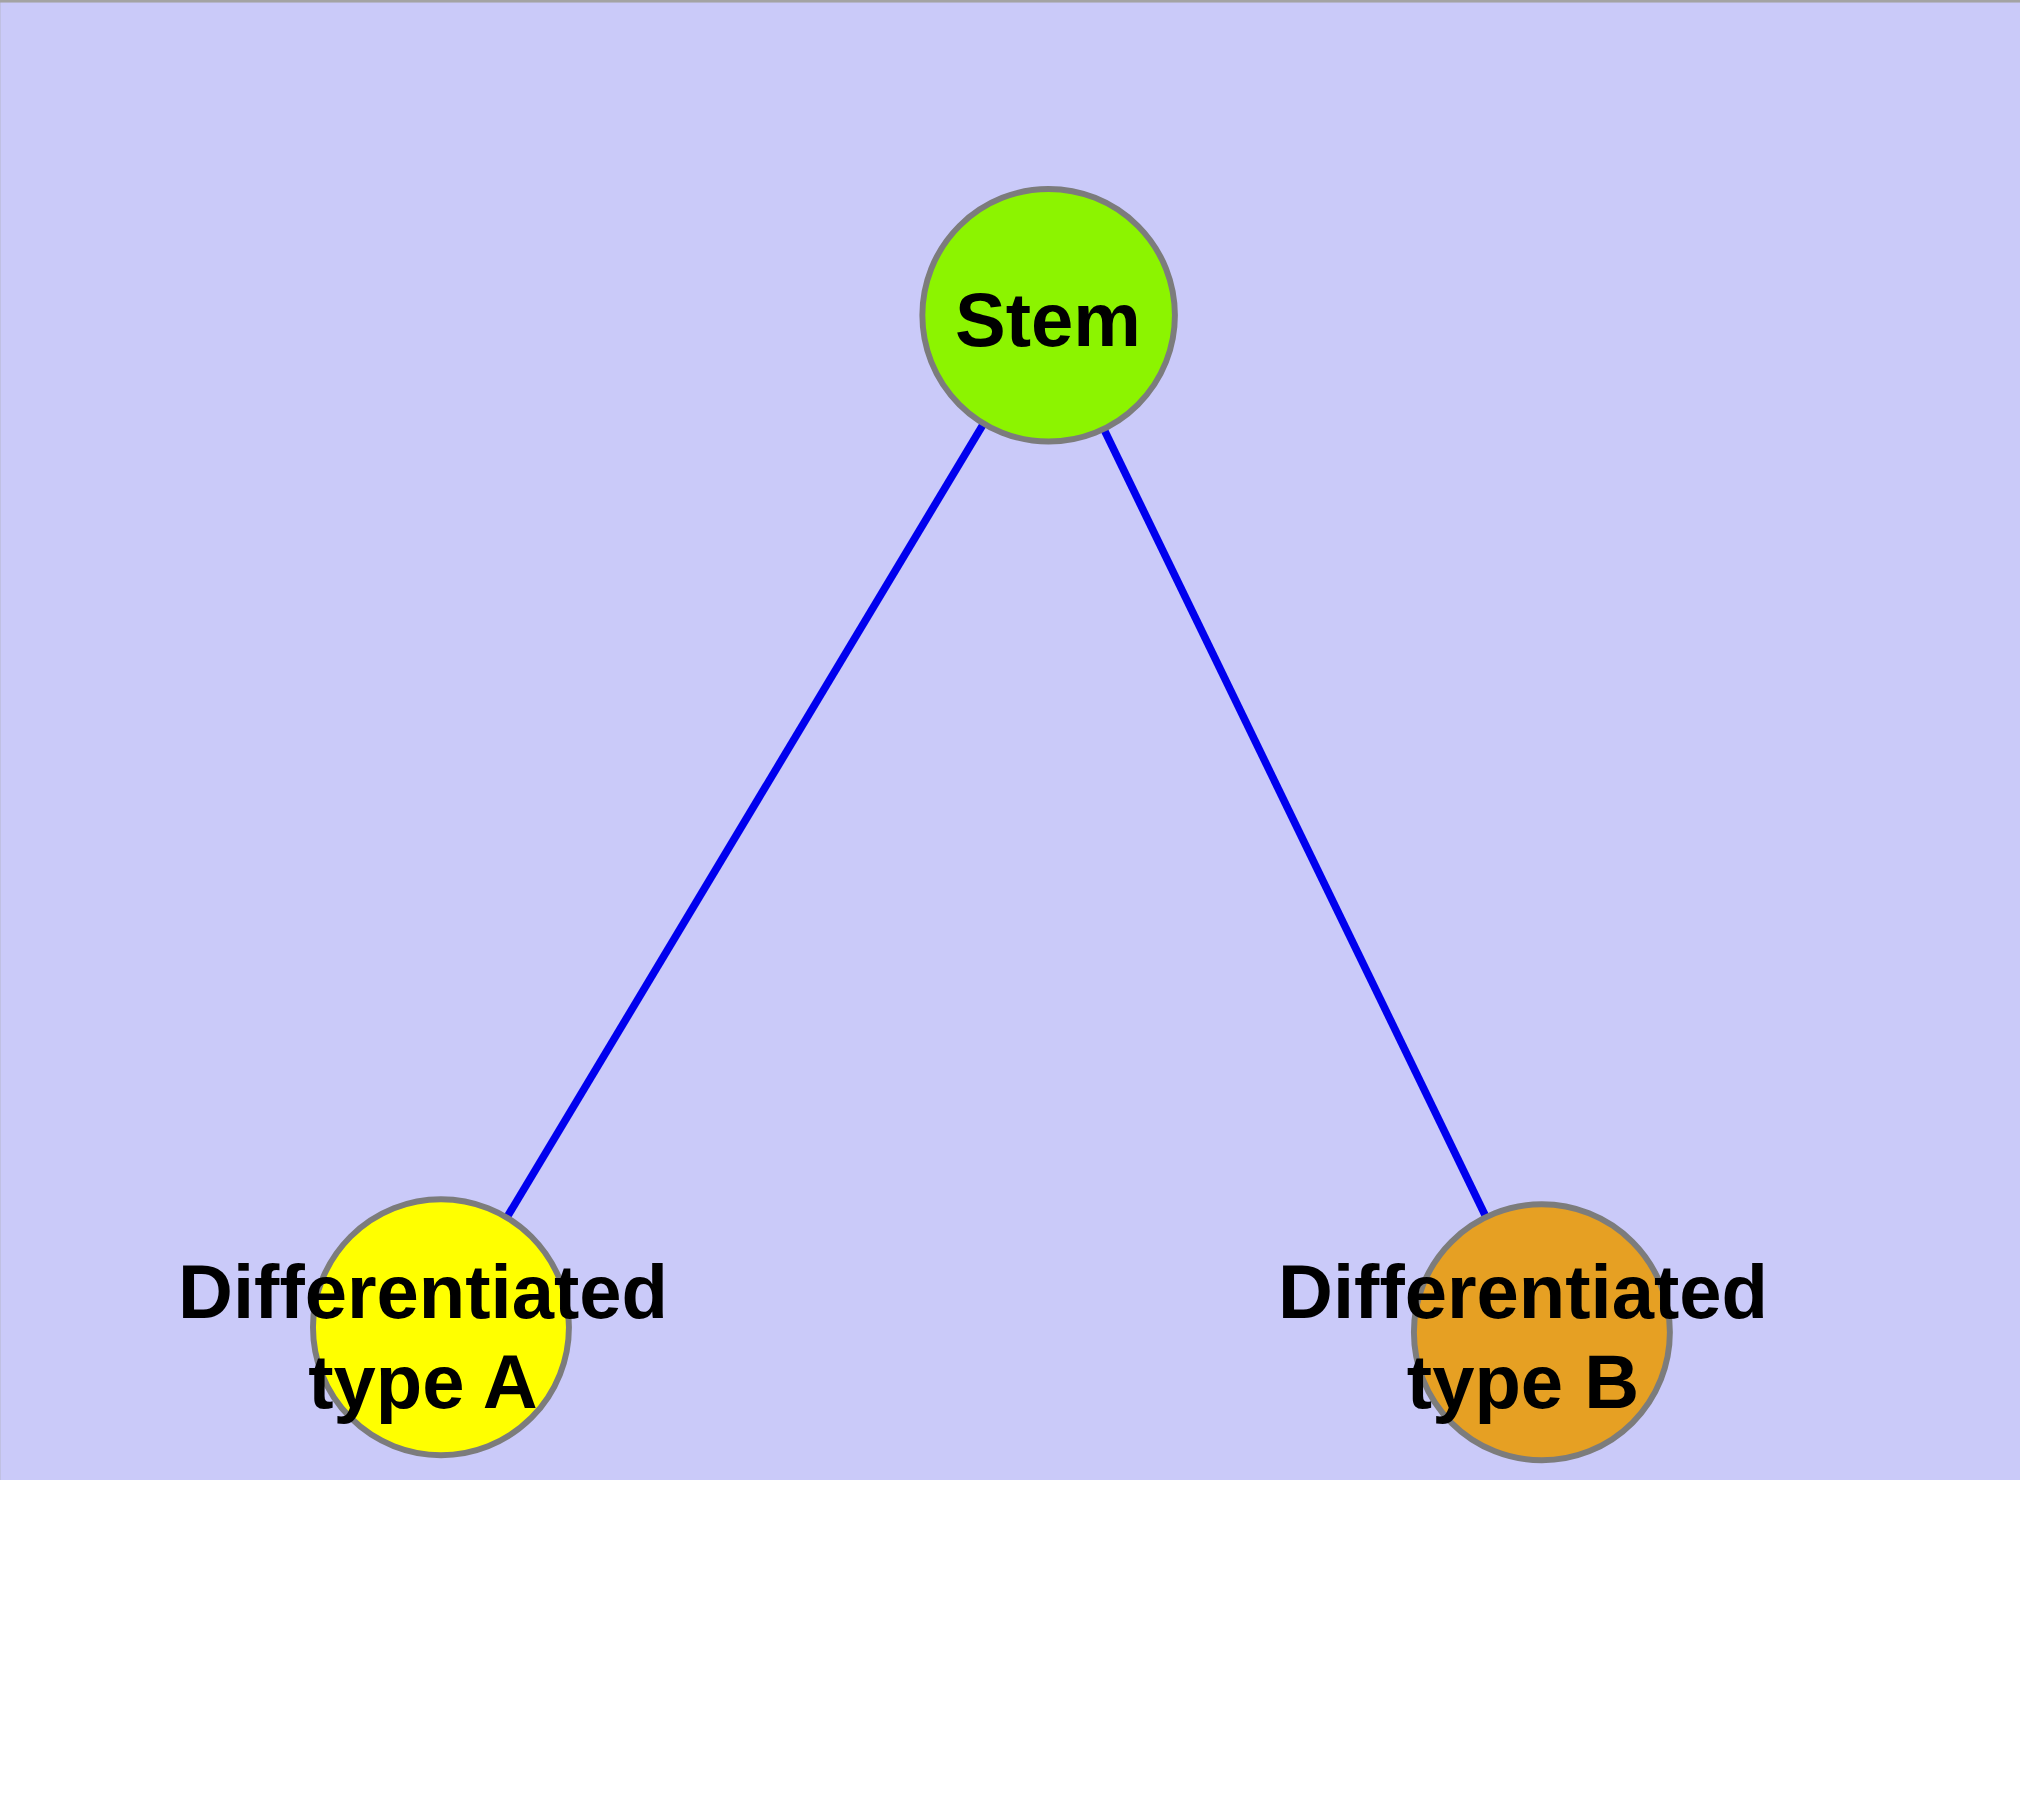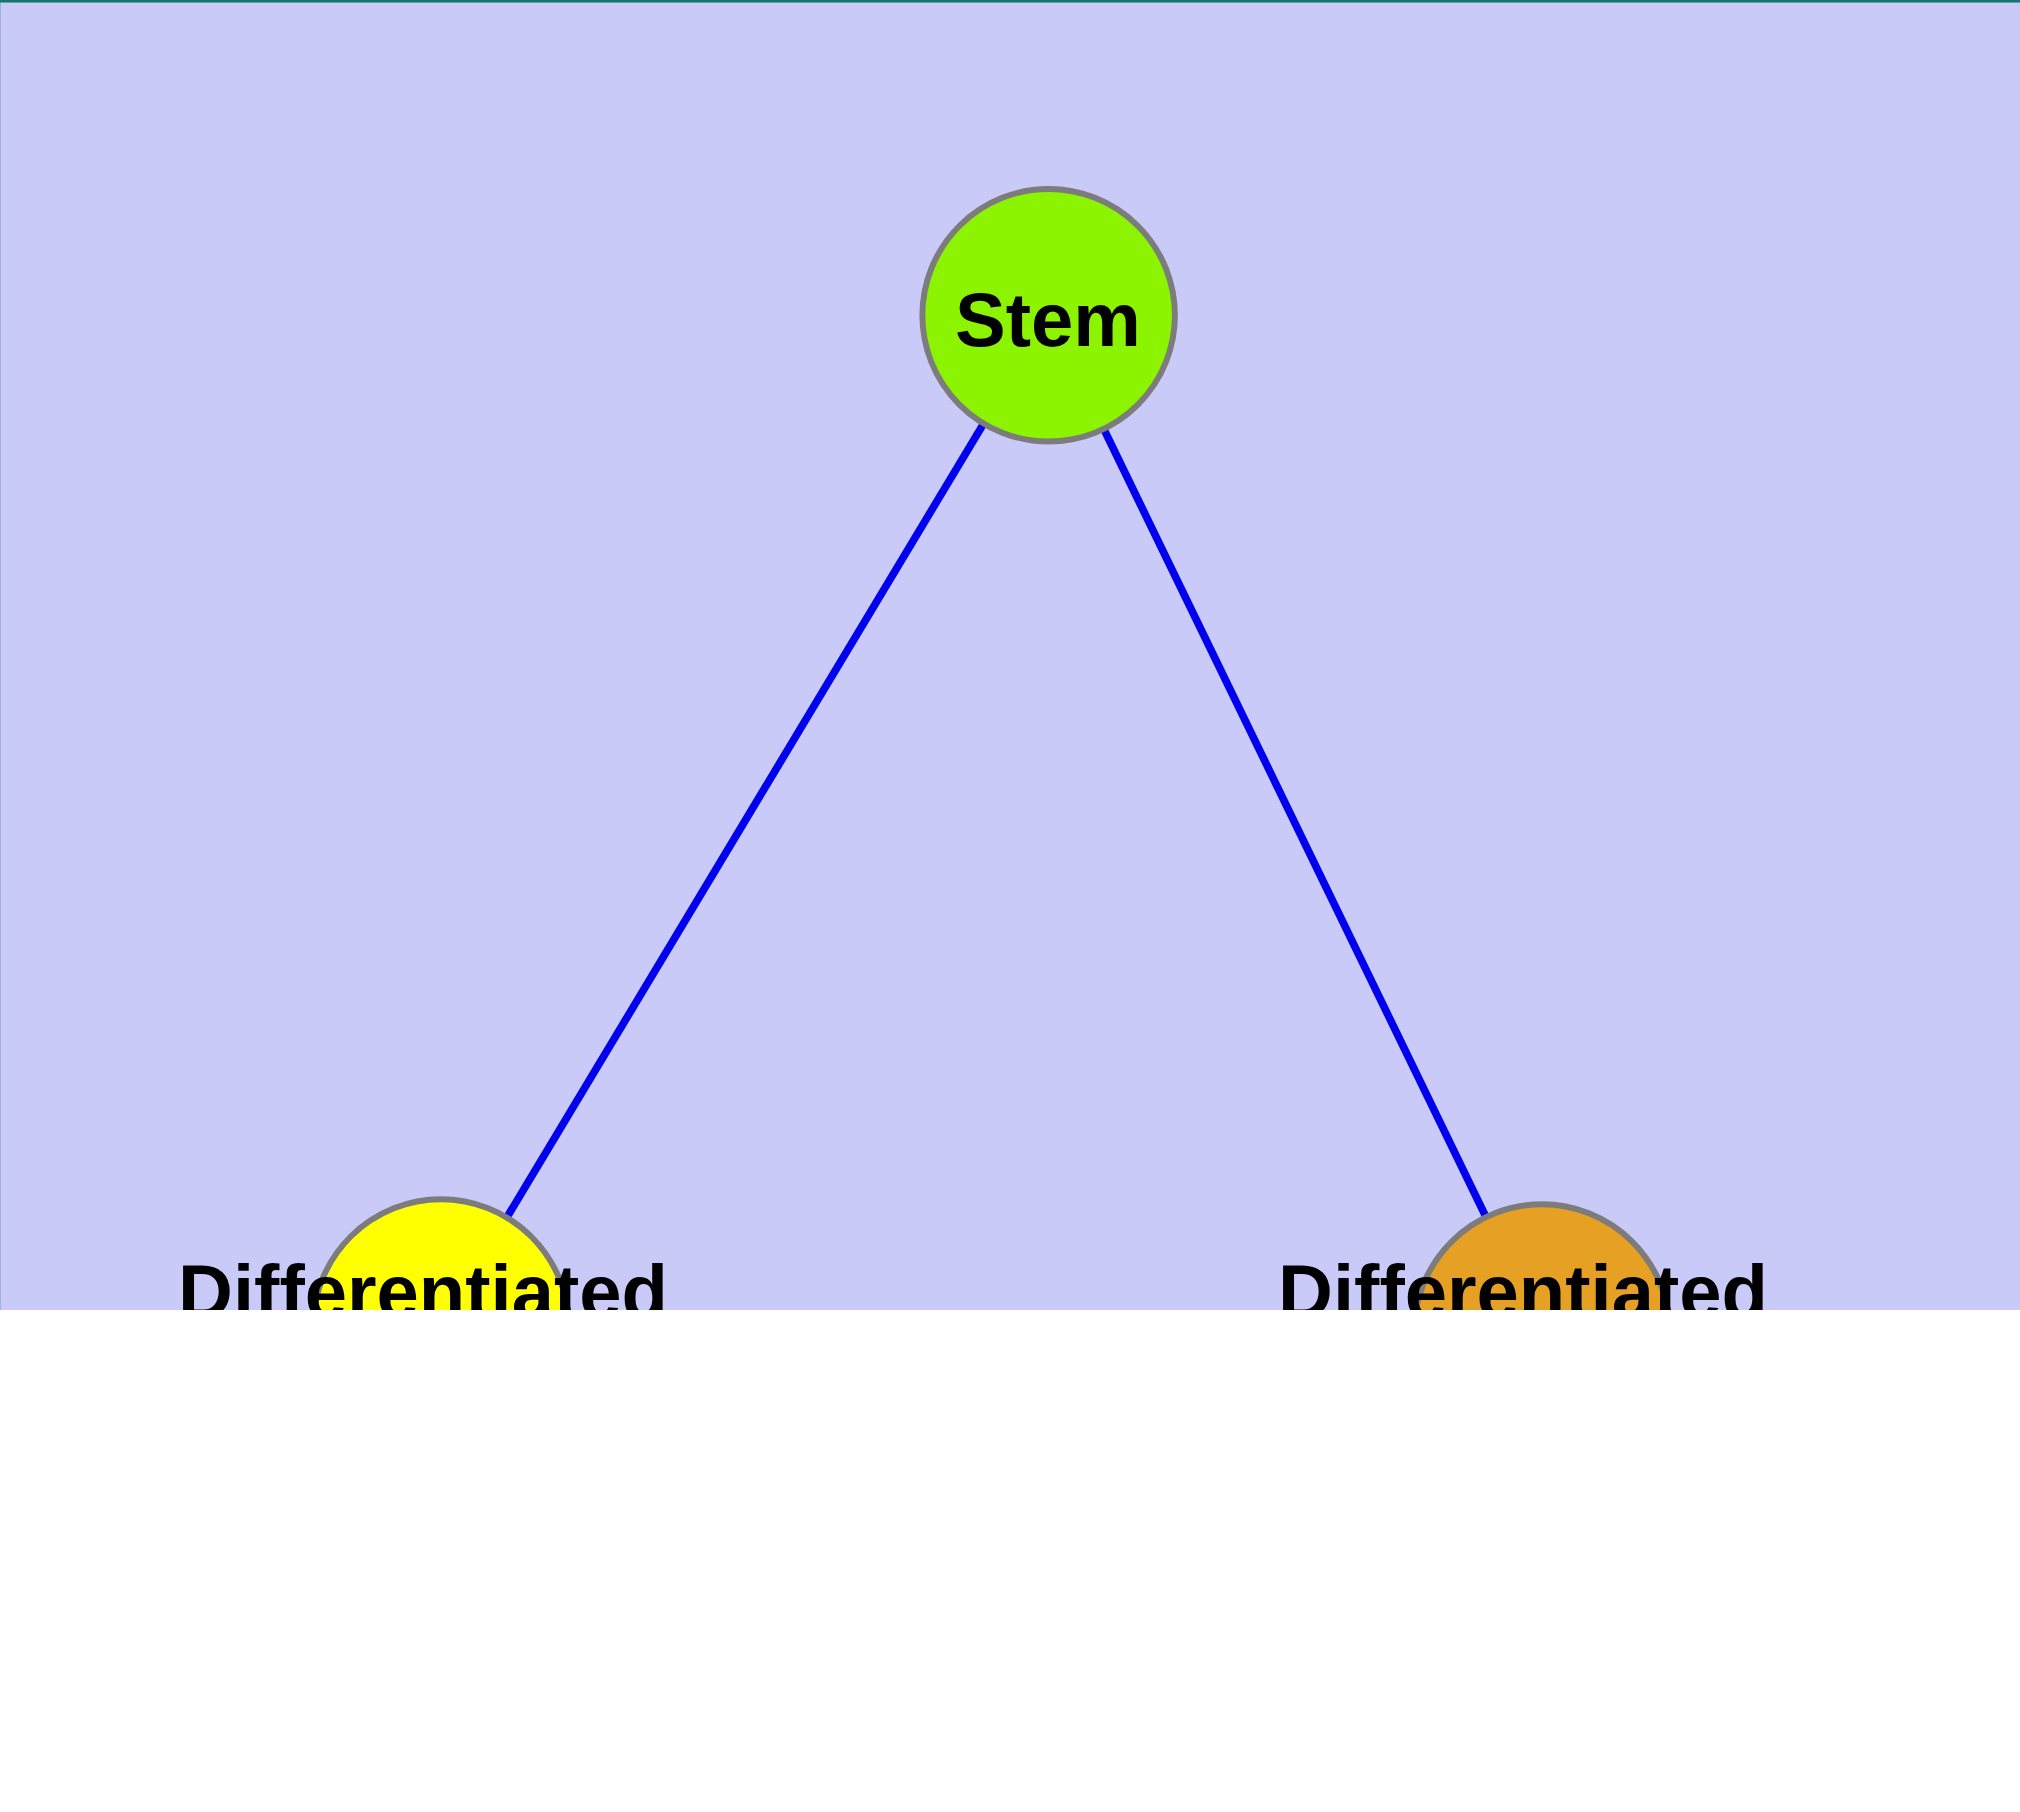--- a/index.html
+++ b/index.html
@@ -3,22 +3,22 @@
 <meta charset="utf-8">
 <style>
   html, body {
     margin: 0;
     padding: 0;
     background: #ffffff;
   }
   .stage {
     position: relative;
     width: 2021px;
-    height: 1310px;
-    background: #0f766e;
+    height: 1480px;
+    background: #a3a3a3;
     overflow: hidden;
     font-family: "Liberation Sans", sans-serif;
   }
   .stage svg {
     position: absolute;
     left: 0;
     top: 0;
     display: block;
   }
   .node-label {

